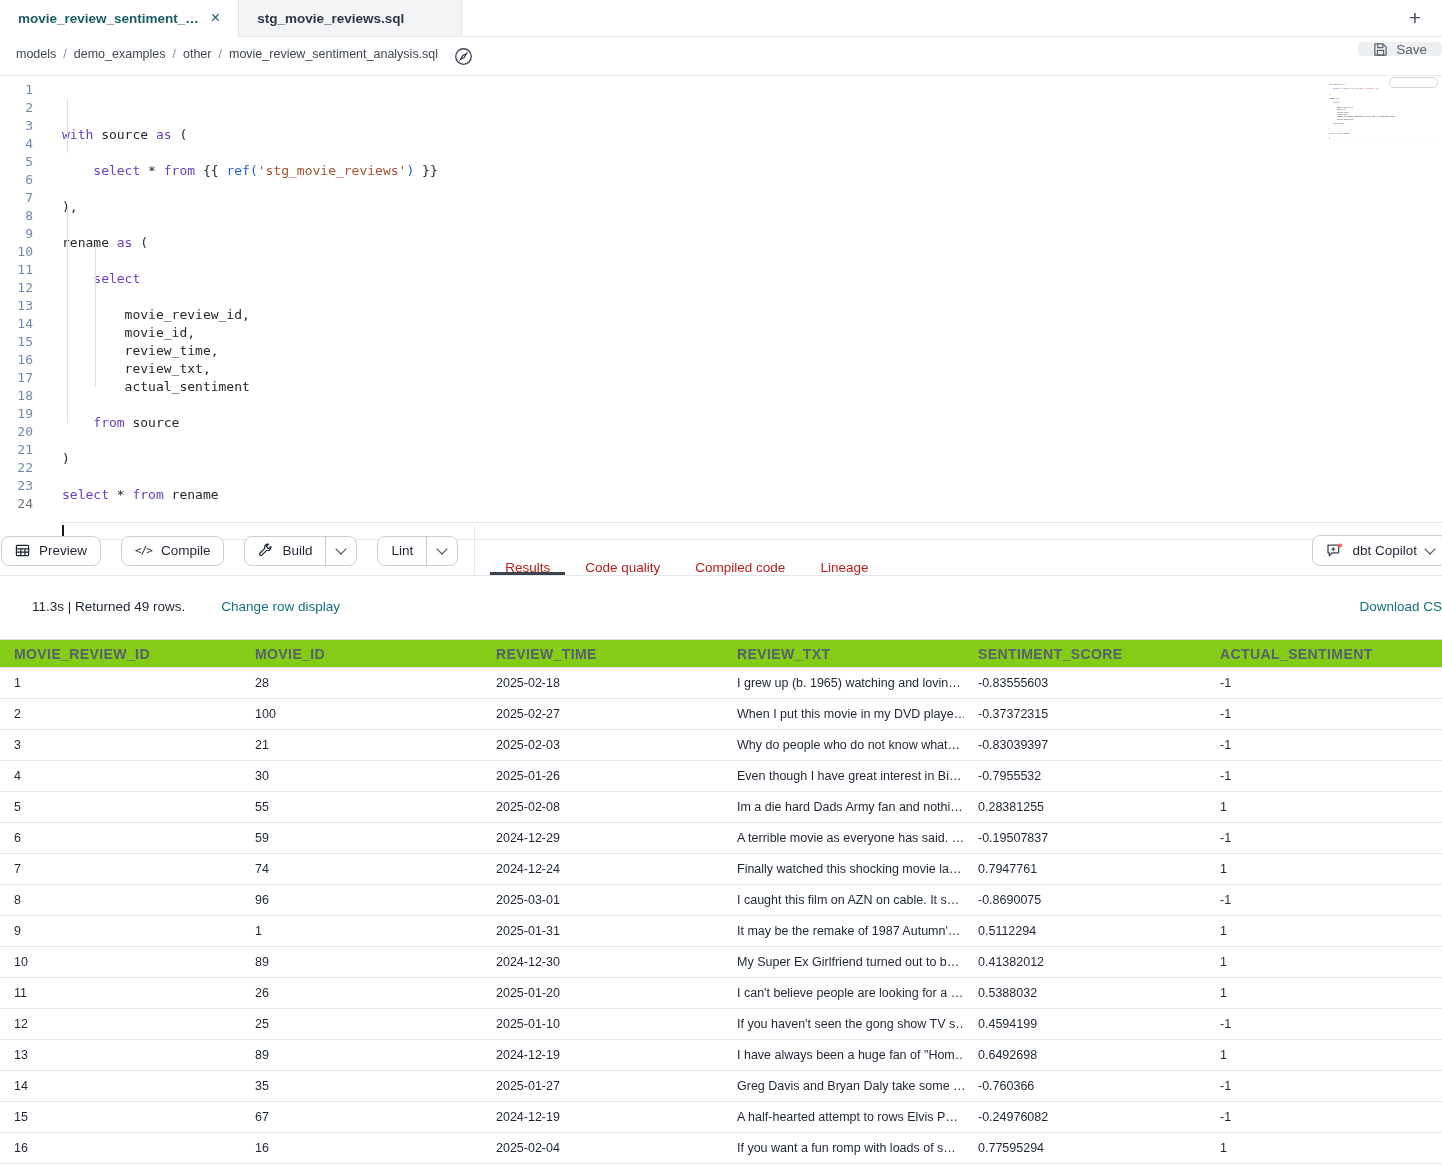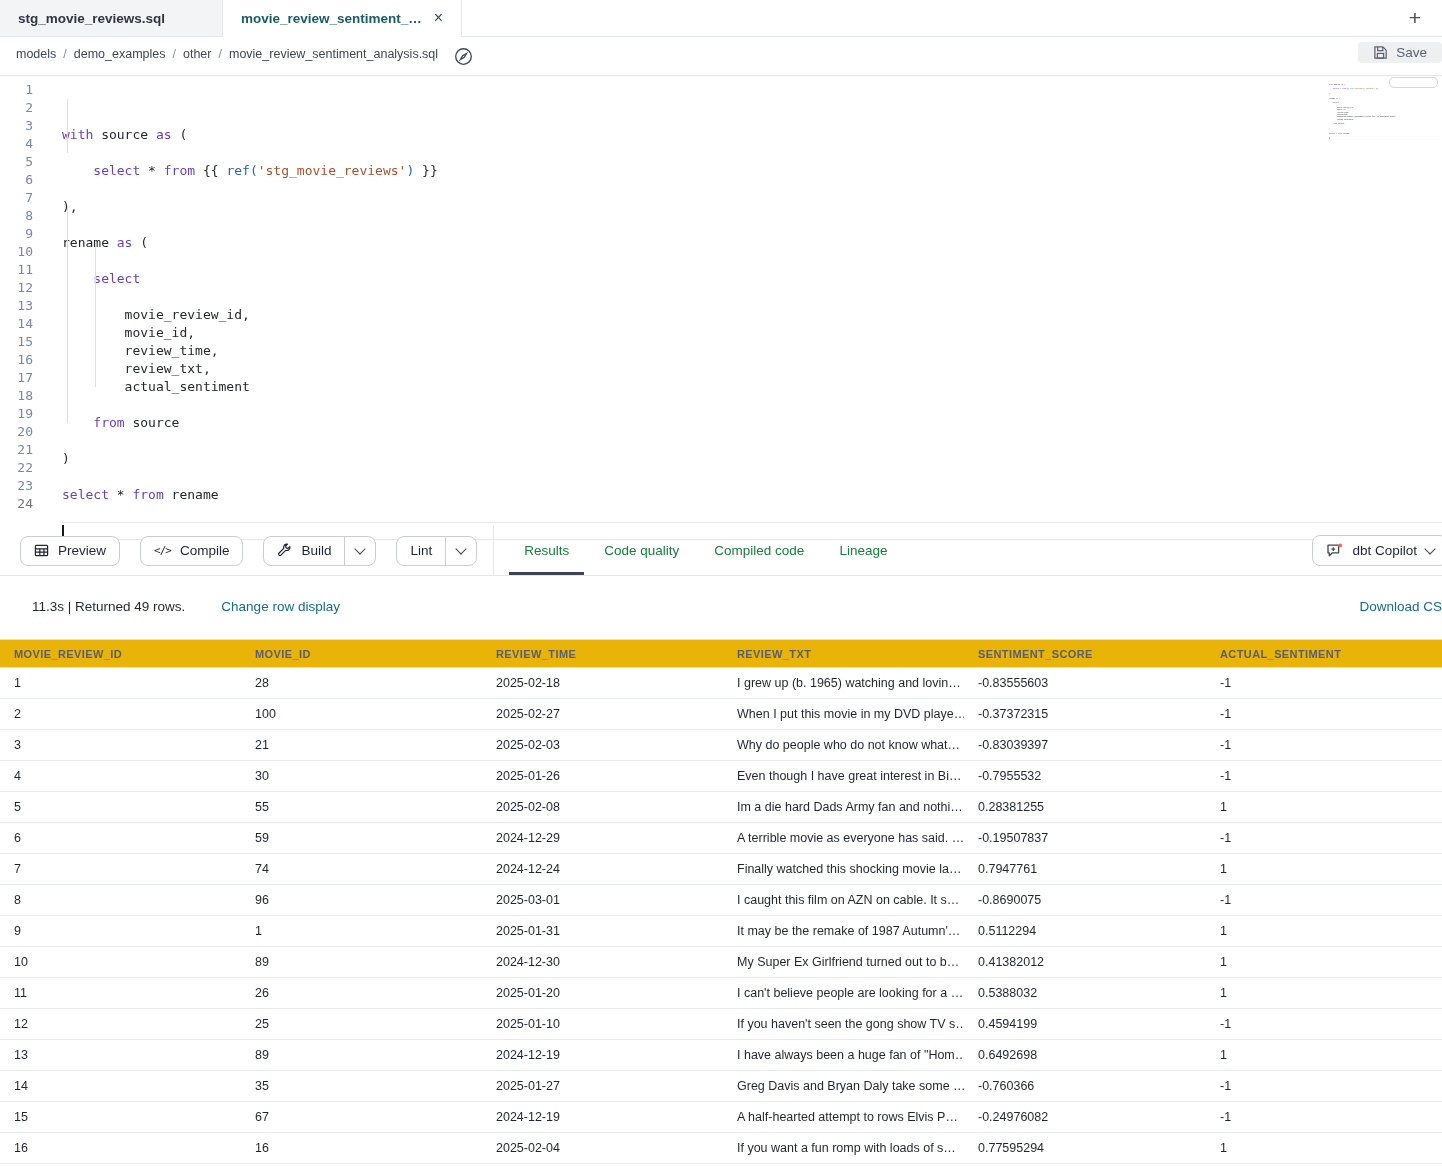--- a/index.html
+++ b/index.html
@@ -13,80 +13,80 @@
   .tab.active{background:#fff;color:#1b5c66;position:relative;}
   .tab.active::after{content:"";position:absolute;left:0;right:0;bottom:-1px;height:1px;background:#fff;}
   .closex{font-size:16px;font-weight:400;color:#1b5c66;line-height:1;}
   .newtab{margin-left:auto;align-self:center;margin-right:14px;font-size:21px;font-weight:400;color:#4a5160;
           width:26px;text-align:center;cursor:pointer;}
   
   .crumbrow{height:38px;border-bottom:1px solid #e4e7ea;display:flex;align-items:center;padding-left:16px;position:relative;}
   .breadcrumb{display:flex;align-items:flex-start;gap:7px;font-size:12.5px;color:#3f4754;}
   .crumb-sep{color:#8a93a0;}
   .compass{margin-left:9px;display:flex;align-items:center;}
-  .save-btn{position:absolute;right:0;top:5px;height:21px;background:#edeff1;border-radius:4px;
+  .save-btn{position:absolute;right:0;top:5px;height:14px;background:#edeff1;border-radius:4px;
             display:flex;align-items:center;gap:8px;padding:0 15px;color:#5a626e;font-size:13.5px;cursor:pointer;}
   
   .editor{position:relative;height:450px;display:flex;padding-top:5px;box-sizing:border-box;
           font-family:"DejaVu Sans Mono",monospace;font-size:13px;line-height:18px;background:#fff;}
   .gutter{width:40px;flex:none;text-align:right;color:#7288ad;}
   .ln{height:18px;padding-right:7px;}
   .ln.act{color:#737373;}
   .codearea{flex:1;padding-left:22px;position:relative;color:#24292e;margin-top:45px;}
   .codeline{height:18px;white-space:pre;box-sizing:border-box;}
   .codeline.active{border-top:1px solid #e7e7e9;border-bottom:1px solid #e7e7e9;}
   .tok-kw{color:#6a3fc0;}.tok-fn{color:#2563c9;}.tok-str{color:#a8502f;}.tok-gr{color:#3d9a50;}.tok-t{color:#24292e;}
   .cursor{display:inline-block;width:1.5px;height:14px;background:#15181d;vertical-align:text-bottom;}
   .iguide{position:absolute;width:1px;background:#dcdee2;}
   .minimap{position:absolute;right:0;top:0;width:119px;height:444px;background:#fff;overflow:hidden;cursor:pointer;}
   .minimap-inner{position:absolute;top:7px;left:6px;width:860px;transform:scale(0.13);transform-origin:0 0;
                  white-space:pre;font-size:13px;line-height:18px;}
   .viewpill{position:absolute;top:1px;right:4px;width:47px;height:9px;border:1px solid #d4d7db;border-radius:5px;background:#fff;}
   
-  .toolbar{height:49px;border-bottom:1px solid #e4e7ea;display:flex;align-items:center;padding-left:20px;position:relative;}
+  .toolbar{height:49px;border-bottom:1px solid #e4e7ea;display:flex;align-items:center;padding-left:1px;position:relative;}
   .tbtn{height:30px;border:1px solid #c9ced6;border-radius:8px;background:#fff;display:flex;align-items:stretch;
         font-size:13.5px;color:#1f2633;margin-right:20px;cursor:pointer;box-sizing:border-box;}
   .tbtn .main{display:flex;align-items:center;gap:9px;padding:0 13px;}
   .tbtn .dd{width:30px;border-left:1px solid #c9ced6;display:flex;align-items:center;justify-content:center;}
   .chev-down{width:7px;height:7px;border-right:1.5px solid #3f4754;border-bottom:1.5px solid #3f4754;
              transform:rotate(45deg);margin-top:-3px;}
   .compile-glyph{font-family:"DejaVu Sans Mono",monospace;font-size:11px;letter-spacing:-1px;}
   .vdivider{width:1px;align-self:stretch;background:#e4e7ea;margin-left:-4px;}
   .rtabs{display:flex;align-self:stretch;align-items:center;margin-left:30px;gap:35px;}
-  .rtab{position:relative;height:100%;display:flex;align-items:center;font-size:13.5px;color:#15803d;cursor:pointer;}
+  .rtab{position:relative;height:100%;display:flex;align-items:flex-end;font-size:13.5px;color:#b91c1c;cursor:pointer;}
   .rtab.active::after{content:"";position:absolute;left:-15px;right:-15px;bottom:0;height:3px;background:#3b434f;}
   .copilot{position:absolute;right:-6px;top:9px;height:31px;border:1px solid #c9ced6;border-radius:8px;background:#fff;
            display:flex;align-items:center;gap:9px;padding:0 13px;font-size:13.5px;color:#1f2633;cursor:pointer;box-sizing:border-box;}
   
   .statusrow{height:60px;display:flex;align-items:center;padding-left:32px;position:relative;font-size:13.5px;color:#1f2633;}
   .link{color:#13707e;cursor:pointer;}
   .crd{margin-left:36px;}
   .dlcsv{position:absolute;right:-9px;}
   
   .grid-cols{display:grid;grid-template-columns:241px 241px 241px 241px 242px 1fr;}
-  .thead{height:27px;margin-top:3px;align-items:center;background:#eab308;
+  .thead{height:27px;margin-top:3px;align-items:center;background:#84cc16;
          border-top:1px solid #dcdfe3;border-bottom:1px solid #dcdfe3;
-         font-size:11px;font-weight:700;color:#58606e;letter-spacing:.4px;}
+         font-size:14px;font-weight:700;color:#58606e;letter-spacing:.4px;}
   .hcell{padding-left:14px;white-space:nowrap;overflow:hidden;cursor:pointer;}
   .trow{height:30px;align-items:center;border-bottom:1px solid #e7e9ec;font-size:12.5px;color:#1f2633;}
   .tcell{padding-left:14px;white-space:nowrap;overflow:hidden;}
   .tcell.c3{display:flex;align-items:center;}
   .cellchev{width:6px;height:6px;border-top:1.6px solid #3f4754;border-right:1.6px solid #3f4754;
             transform:rotate(45deg);flex:none;margin-left:9px;cursor:pointer;}
 </style>
 </head>
 <body>
 
 <div class="tabbar">
-  <div class="tab inactive">
-    <span>stg_movie_reviews.sql</span>
-  </div>
   <div class="tab active">
     <span>movie_review_sentiment_…</span>
     <span class="closex">×</span>
+  </div>
+  <div class="tab inactive">
+    <span>stg_movie_reviews.sql</span>
   </div>
   <div class="newtab">+</div>
 </div>
 
 <div class="crumbrow">
   <div class="breadcrumb">
     <span>models</span>
     <span class="crumb-sep">/</span>
     <span>demo_examples</span>
     <span class="crumb-sep">/</span>

